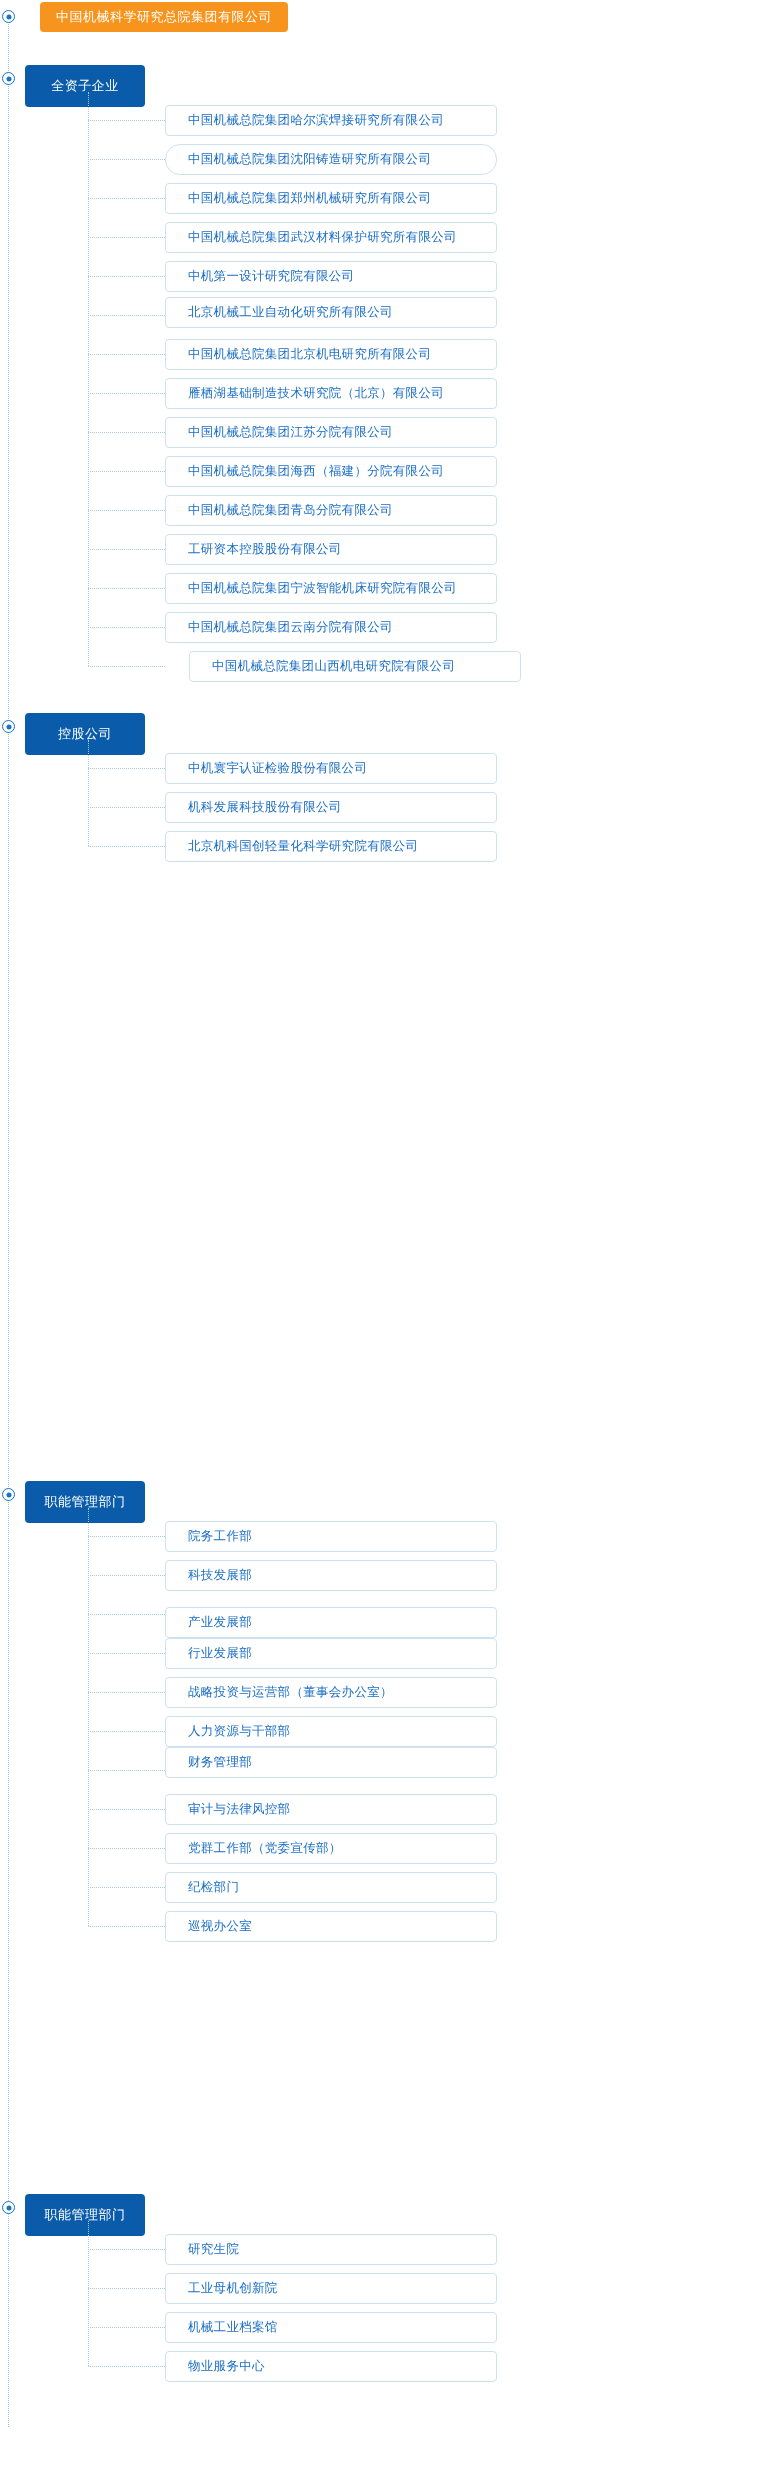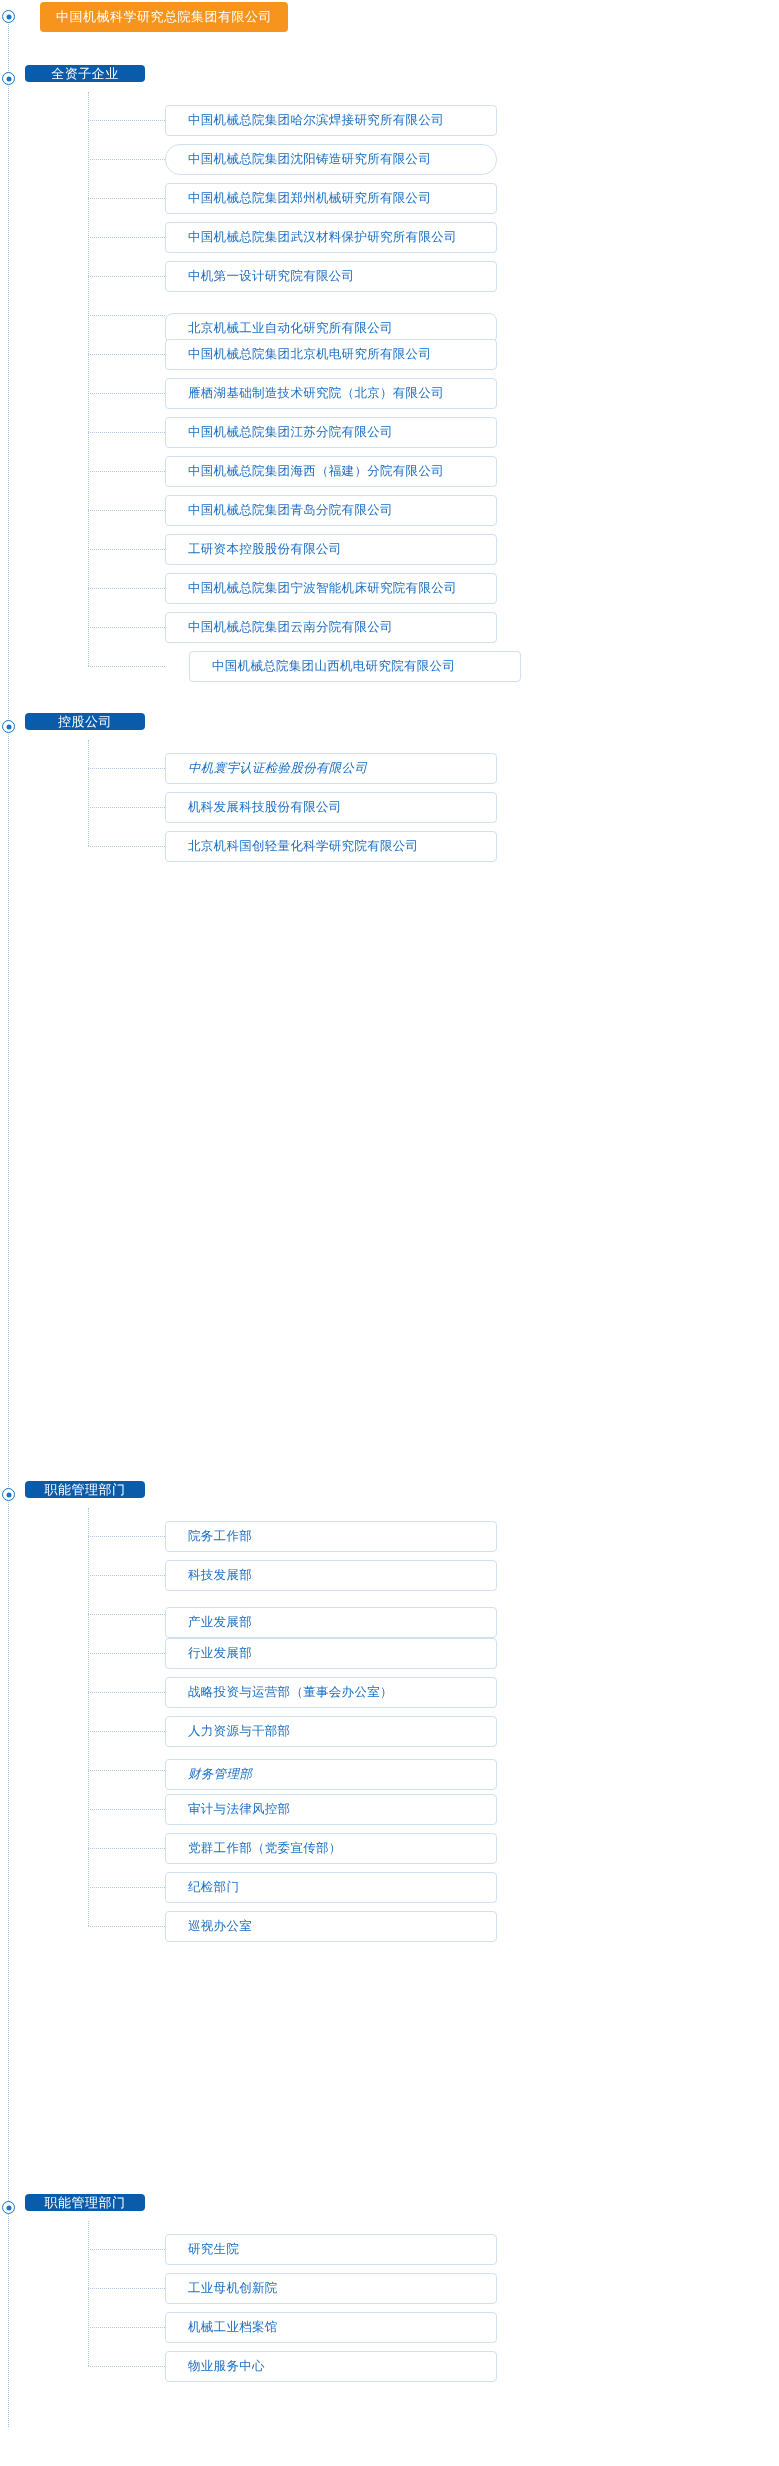--- a/index.html
+++ b/index.html
@@ -69,21 +69,21 @@
   }
 
   
   .group { position: absolute; left: 0; width: 779px; }
 
   .group-header {
     position: absolute;
     left: 25px;
     top: 0;
     width: 120px;
-    height: 17px;
+    height: 42px;
     display: flex;
     align-items: center;
     justify-content: center;
     background: #0a5cab;
     border-radius: 4px;
     color: #ffffff;
     font-size: 13px;
     letter-spacing: 0.5px;
     white-space: nowrap;
   }
@@ -155,21 +155,21 @@
         </div>
         <div class="leaf-connector" style="top: 172px;"></div>
         <div class="leaf" style="top: 157px;">
           <span>中国机械总院集团武汉材料保护研究所有限公司</span>
         </div>
         <div class="leaf-connector" style="top: 211px;"></div>
         <div class="leaf" style="top: 196px;">
           <span>中机第一设计研究院有限公司</span>
         </div>
         <div class="leaf-connector" style="top: 250px;"></div>
-        <div class="leaf" style="top: 248px; border-radius: 8px;">
+        <div class="leaf" style="top: 232px;">
           <span>北京机械工业自动化研究所有限公司</span>
         </div>
         <div class="leaf-connector" style="top: 289px;"></div>
         <div class="leaf" style="top: 274px;">
           <span>中国机械总院集团北京机电研究所有限公司</span>
         </div>
         <div class="leaf-connector" style="top: 328px;"></div>
         <div class="leaf" style="top: 313px;">
           <span>雁栖湖基础制造技术研究院（北京）有限公司</span>
         </div>
@@ -201,21 +201,21 @@
         <div class="leaf" style="top: 586px; margin-left: 24px;">
           <span>中国机械总院集团山西机电研究院有限公司</span>
         </div>
       </div>
       <div class="group" style="top: 713px;">
         <div class="group-header">
           <span>控股公司</span>
         </div>
         <div class="group-stem" style="top: 27px; height: 106px;"></div>
         <div class="leaf-connector" style="top: 55px;"></div>
-        <div class="leaf" style="top: 40px; font-style: italic;">
+        <div class="leaf" style="top: 40px;">
           <span>中机寰宇认证检验股份有限公司</span>
         </div>
         <div class="leaf-connector" style="top: 94px;"></div>
         <div class="leaf" style="top: 79px;">
           <span>机科发展科技股份有限公司</span>
         </div>
         <div class="leaf-connector" style="top: 133px;"></div>
         <div class="leaf" style="top: 118px;">
           <span>北京机科国创轻量化科学研究院有限公司</span>
         </div>
@@ -243,21 +243,21 @@
         </div>
         <div class="leaf-connector" style="top: 211px;"></div>
         <div class="leaf" style="top: 196px;">
           <span>战略投资与运营部（董事会办公室）</span>
         </div>
         <div class="leaf-connector" style="top: 250px;"></div>
         <div class="leaf" style="top: 235px;">
           <span>人力资源与干部部</span>
         </div>
         <div class="leaf-connector" style="top: 289px;"></div>
-        <div class="leaf" style="top: 278px; font-style: italic;">
+        <div class="leaf" style="top: 266px;">
           <span>财务管理部</span>
         </div>
         <div class="leaf-connector" style="top: 328px;"></div>
         <div class="leaf" style="top: 313px;">
           <span>审计与法律风控部</span>
         </div>
         <div class="leaf-connector" style="top: 367px;"></div>
         <div class="leaf" style="top: 352px;">
           <span>党群工作部（党委宣传部）</span>
         </div>

